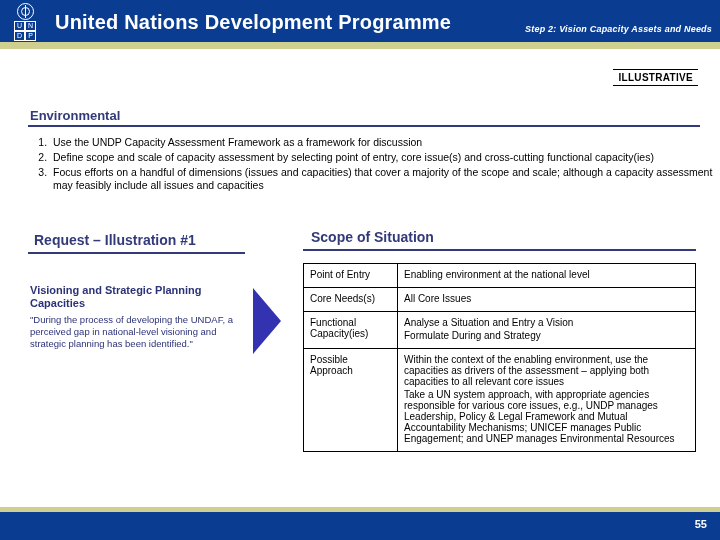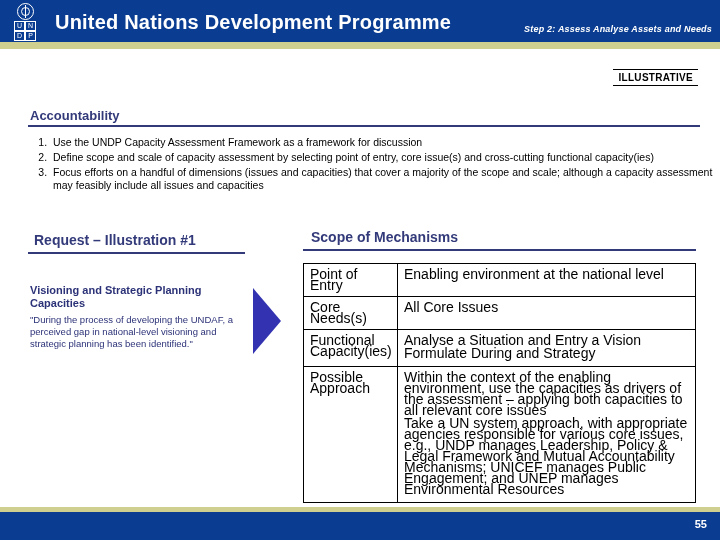--- a/index.html
+++ b/index.html
@@ -203,21 +203,21 @@
   #scope-table {
     position: absolute;
     left: 303px; top: 263px;
     width: 393px;
     border-collapse: collapse;
     table-layout: fixed;
   }
   #scope-table td {
     border: 1px solid #000000;
     vertical-align: top;
-    font-size: 14px;
+    font-size: 10px;
     line-height: 11px;
     color: #000000;
     padding: 5px 5px 5px 6px;
   }
   #scope-table td.label {
     width: 82px;
   }
   #scope-table p {
     margin: 0 0 2px 0;
   }
@@ -260,39 +260,39 @@
         <span>N</span>
       </div>
       <div>
         <span>D</span>
         <span>P</span>
       </div>
     </div>
   </div>
 
   <div id="org-name">United Nations Development Programme</div>
-  <div id="step-label">Step 2: Assess Analyse Assets and Needs</div>
+  <div id="step-label">Step 2: Vision Capacity Assets and Needs</div>
 
   <div id="illustrative-badge">ILLUSTRATIVE</div>
 
-  <div id="considerations-heading">Accountability</div>
+  <div id="considerations-heading">Environmental</div>
   <div id="considerations-rule"></div>
   <ol id="considerations-list">
     <li>Use the UNDP Capacity Assessment Framework as a framework for discussion</li>
     <li>Define scope and scale of capacity assessment by selecting point of entry, core issue(s) and cross-cutting functional capacity(ies)</li>
     <li>Focus efforts on a handful of dimensions (issues and capacities) that cover a majority of the scope and scale; although a capacity assessment may feasibly include all issues and capacities</li>
   </ol>
 
   <div id="request-heading">Request – Illustration #1</div>
   <div id="request-rule"></div>
   <div id="request-sub">Visioning and Strategic Planning Capacities</div>
   <div id="request-quote">"During the process of developing the UNDAF, a perceived gap in national-level visioning and strategic planning has been identified."</div>
   <div id="arrow"></div>
 
-  <div id="scope-heading">Scope of Mechanisms</div>
+  <div id="scope-heading">Scope of Situation</div>
   <div id="scope-rule"></div>
   <table id="scope-table">
     <tbody>
         <tr>
       <td class="label">Point of Entry</td>
       <td>
         <p>Enabling environment at the national level</p>
       </td>
     </tr>
     <tr>

